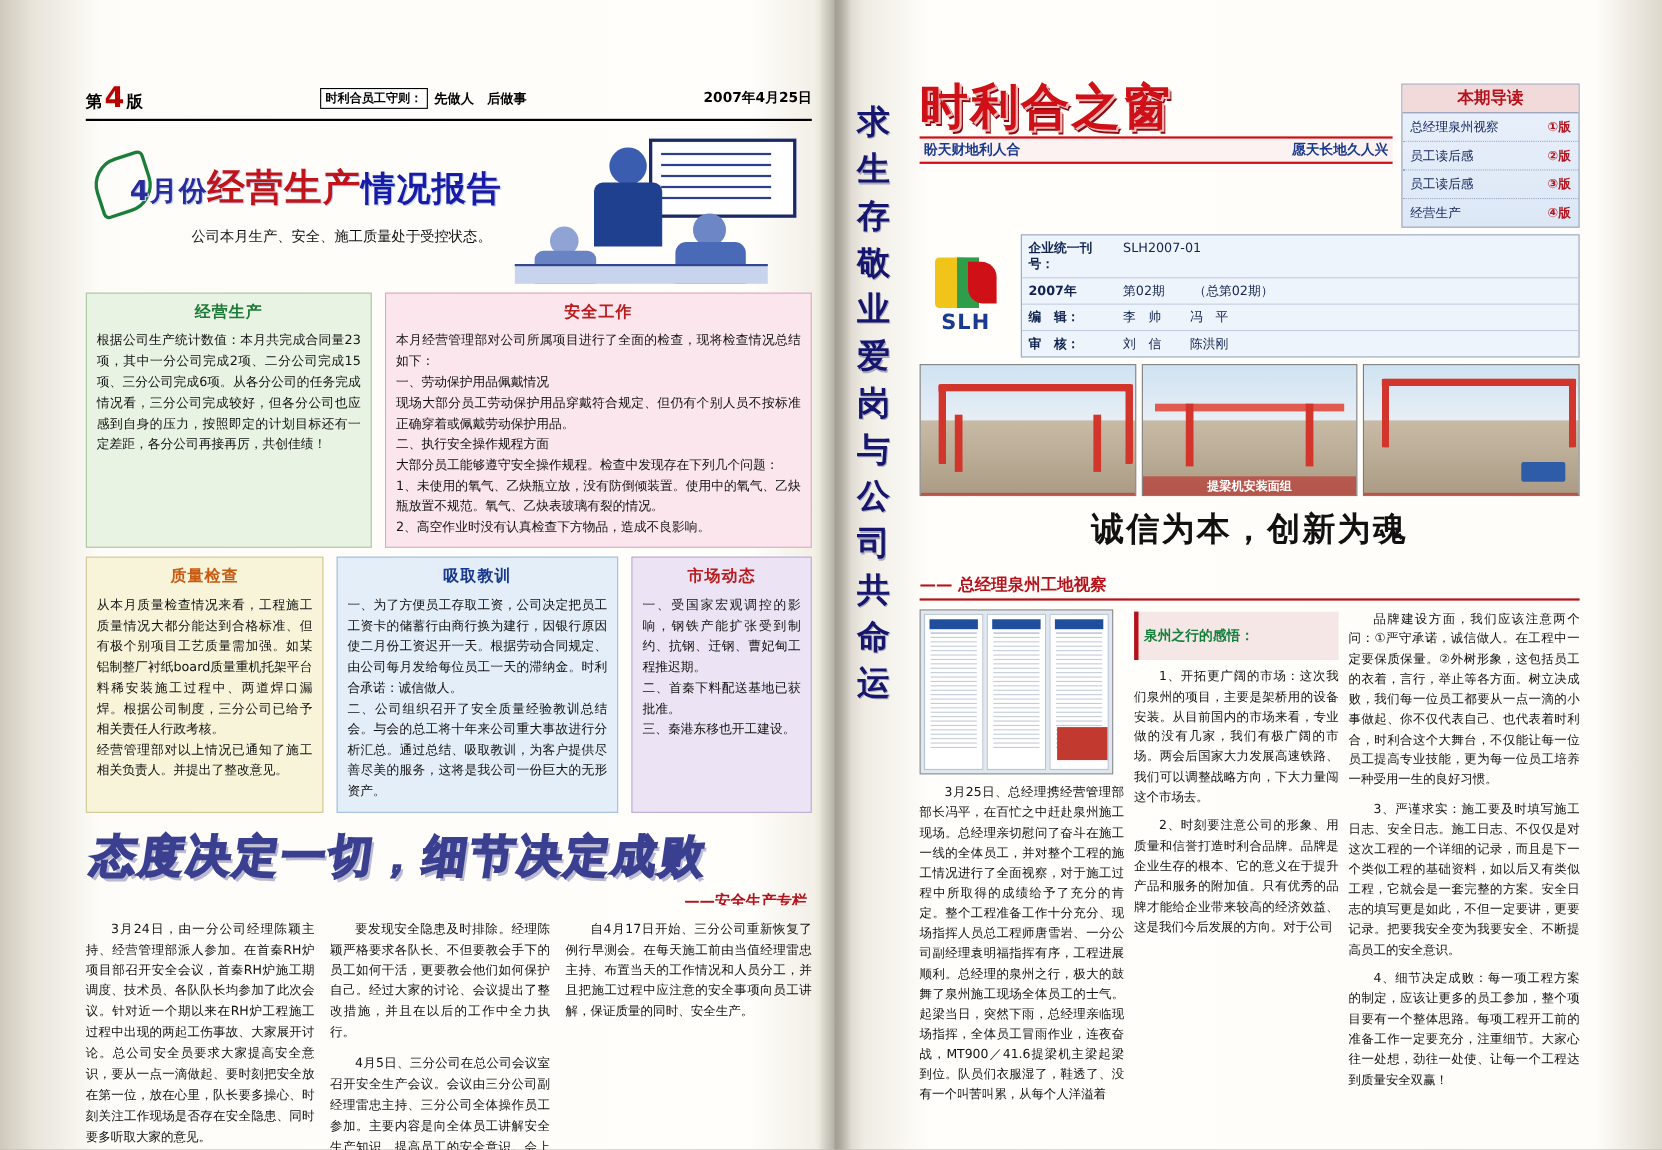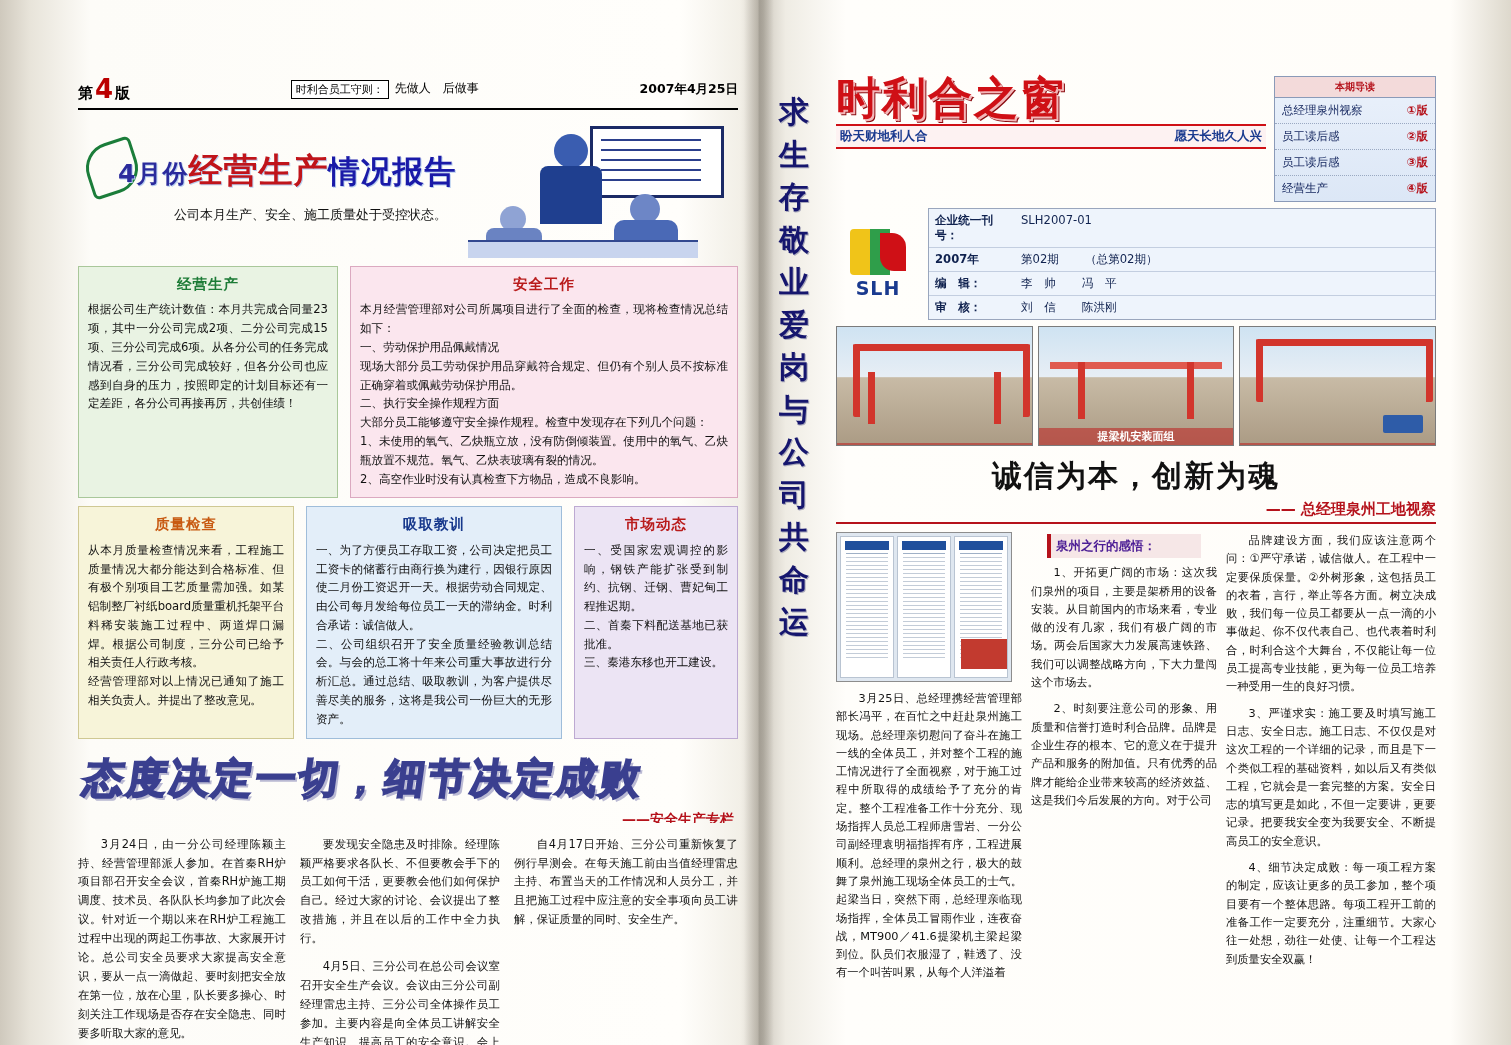--- a/index.html
+++ b/index.html
@@ -18,21 +18,21 @@
     background:linear-gradient(90deg,rgba(0,0,0,0) 0%,rgba(120,112,98,.30) 45%,rgba(90,84,72,.40) 52%,rgba(0,0,0,0) 100%);
     pointer-events:none;
   }
   
   .left{
     position:absolute;left:78px;top:74px;width:660px;height:900px;
   }
   .l-head{display:flex;align-items:center;justify-content:space-between;border-bottom:2px solid #000;padding-bottom:4px;}
   .l-pageno{font-size:15px;font-weight:bold;color:#000;white-space:nowrap;font-family:"DejaVu Sans",sans-serif;}
   .l-pageno .big{font-size:26px;color:#b00;font-weight:bold;padding:0 2px;}
-  .l-motto{font-size:12px;color:#000;display:flex;align-items:flex-start;gap:6px;}
+  .l-motto{font-size:12px;color:#000;display:flex;align-items:flex-end;gap:6px;font-weight:bold;}
   .l-motto .box{border:1px solid #000;padding:1px 4px;font-size:11px;background:#fff;}
   .l-date{font-size:12.5px;font-weight:bold;}
 
   .masthead-art{
     position:relative;height:150px;margin-top:4px;overflow:hidden;
   }
   .mh-title{
     position:absolute;left:40px;top:34px;font-size:31px;font-weight:bold;color:#1a1aa8;
     letter-spacing:1px;text-shadow:1px 1px 0 #b9d0f0;
   }
@@ -123,21 +123,21 @@
   }
   .r-mast-sub{
     margin-top:4px;border-top:2px solid #cf1016;border-bottom:2px solid #cf1016;
     display:flex;justify-content:space-between;font-size:12.5px;font-weight:bold;color:#1a3a8f;padding:2px 4px;
     background:#fdf2f2;
   }
   .r-guide{
     width:160px;border:1px solid #8a9ab8;background:linear-gradient(#eaf1fb,#dce7f6);
   }
   .r-guide-h{
-    background:#f3dada;border-bottom:1px solid #8a9ab8;text-align:center;font-size:10px;font-weight:bold;color:#b5121b;padding:3px 0;
+    background:#f3dada;border-bottom:1px solid #8a9ab8;text-align:center;font-size:15px;font-weight:bold;color:#b5121b;padding:3px 0;
   }
   .r-guide-row{
     display:flex;justify-content:space-between;font-size:11.5px;padding:5px 7px;border-bottom:1px dotted #9aa9c2;color:#11235c;
   }
   .r-guide-row:last-child{border-bottom:none;}
   .r-guide-row .ver{color:#b5121b;font-weight:bold;}
 
   .r-info{display:flex;gap:8px;margin-top:6px;align-items:stretch;}
   .logo-box{width:84px;display:flex;flex-direction:column;align-items:center;justify-content:center;}
   .logo-mark{width:56px;height:46px;position:relative;}
@@ -165,40 +165,40 @@
     background:rgba(190,30,30,.55);padding:1px 0;font-weight:bold;
   }
 
   .headline{
     margin-top:10px;text-align:center;
   }
   .headline-main{
     font-size:30px;font-weight:bold;color:#111;letter-spacing:2px;
   }
   .headline-sub{
-    margin-top:3px;border-bottom:2px solid #b5121b;text-align:right;font-size:15px;font-weight:bold;color:#b5121b;padding-bottom:3px;
+    margin-top:20px;border-bottom:2px solid #b5121b;text-align:left;font-size:15px;font-weight:bold;color:#b5121b;padding-bottom:3px;
   }
 
   .r-body{display:flex;gap:9px;margin-top:8px;}
   .r-col{font-size:11.3px;line-height:1.62;text-align:justify;color:#111;}
   .r-col p{margin:0 0 8px;text-indent:2em;}
   .clip{
     width:176px;height:150px;border:1px solid #8d8d8d;background:#dfe7f0;
     display:flex;gap:3px;padding:3px;box-sizing:border-box;
   }
   .clip-pg{flex:1;background:#fff;border:1px solid #b9c4d2;position:relative;overflow:hidden;}
   .clip-pg:before{
     content:"";position:absolute;left:5px;top:16px;right:5px;height:1px;background:#9fb0c6;
     box-shadow:0 4px 0 #c3ccd8,0 8px 0 #c3ccd8,0 12px 0 #c3ccd8,0 16px 0 #c3ccd8,0 20px 0 #c3ccd8,0 24px 0 #c3ccd8,0 28px 0 #c3ccd8,0 32px 0 #c3ccd8,0 36px 0 #c3ccd8,0 40px 0 #c3ccd8,0 44px 0 #c3ccd8,0 48px 0 #c3ccd8,0 52px 0 #c3ccd8,0 56px 0 #c3ccd8,0 60px 0 #c3ccd8,0 64px 0 #c3ccd8,0 68px 0 #c3ccd8,0 72px 0 #c3ccd8,0 76px 0 #c3ccd8,0 80px 0 #c3ccd8,0 84px 0 #c3ccd8,0 88px 0 #c3ccd8,0 92px 0 #c3ccd8,0 96px 0 #c3ccd8,0 100px 0 #c3ccd8,0 104px 0 #c3ccd8;
   }
   .clip-pg .hdr{position:absolute;left:4px;top:4px;right:4px;height:9px;background:#1f4f9c;}
   .clip-pg.p3 .thumb{position:absolute;left:6px;bottom:8px;width:46px;height:30px;background:#c23a2f;}
   .sub-h{
-    font-size:12.5px;font-weight:bold;color:#4c1d95;background:#f6e7e7;border-left:4px solid #b5121b;
-    padding:2px 5px;margin:2px 16px 6px;
+    font-size:12.5px;font-weight:bold;color:#15803d;background:#f6e7e7;border-left:4px solid #b5121b;
+    padding:12px 5px;margin:2px 0 6px;
   }
 </style>
 </head>
 <body>
 
 <div class="page">
 
   <div class="left">
 
     <div class="l-head">

